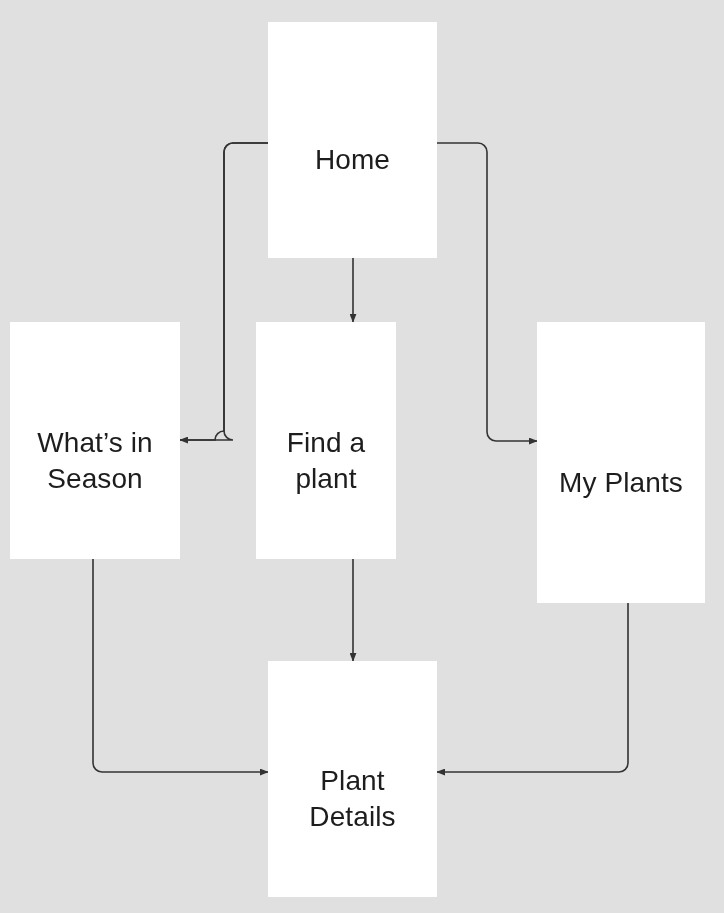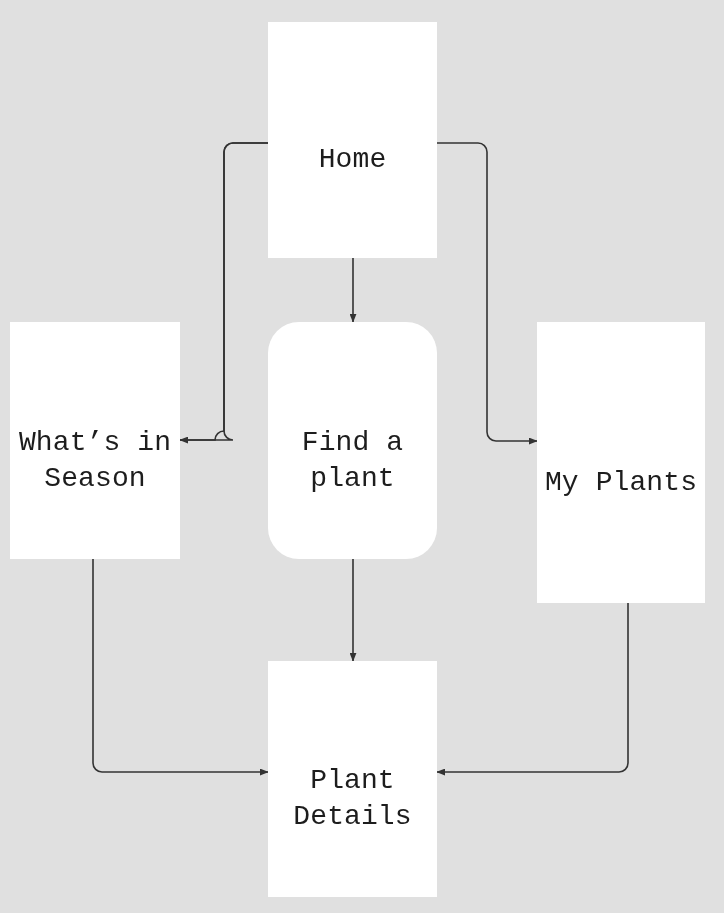--- a/index.html
+++ b/index.html
@@ -30,34 +30,34 @@
   }
   .node {
     position: absolute;
     background: #ffffff;
     display: flex;
     align-items: center;
     justify-content: center;
     box-sizing: border-box;
   }
   .node-label {
-    font-family: Liberation Mono, monospace;
+    font-family: Liberation Sans, sans-serif;
     font-size: 28px;
     line-height: 36px;
     color: #1d1d1d;
     text-align: center;
     letter-spacing: 0.1px;
     white-space: pre-line;
     padding: 0 6px;
     margin-top: 40px;
   }
   
   #node-home      { left: 268px; top: 22px;  width: 169px; height: 236px; }
   #node-season    { left: 10px;  top: 322px; width: 170px; height: 237px; }
-  #node-find      { left: 268px; top: 322px; width: 169px; height: 237px; border-radius: 31px; }
+  #node-find      { left: 256px; top: 322px; width: 140px; height: 237px; }
   #node-myplants  { left: 537px; top: 322px; width: 168px; height: 281px; }
   #node-details   { left: 268px; top: 661px; width: 169px; height: 236px; }
 </style>
 </head>
 <body>
 
 <div id="diagram-canvas">
 
   <svg id="connector-layer" viewBox="0 0 724 913" width="724" height="913" xmlns="http://www.w3.org/2000/svg">
     <defs>

